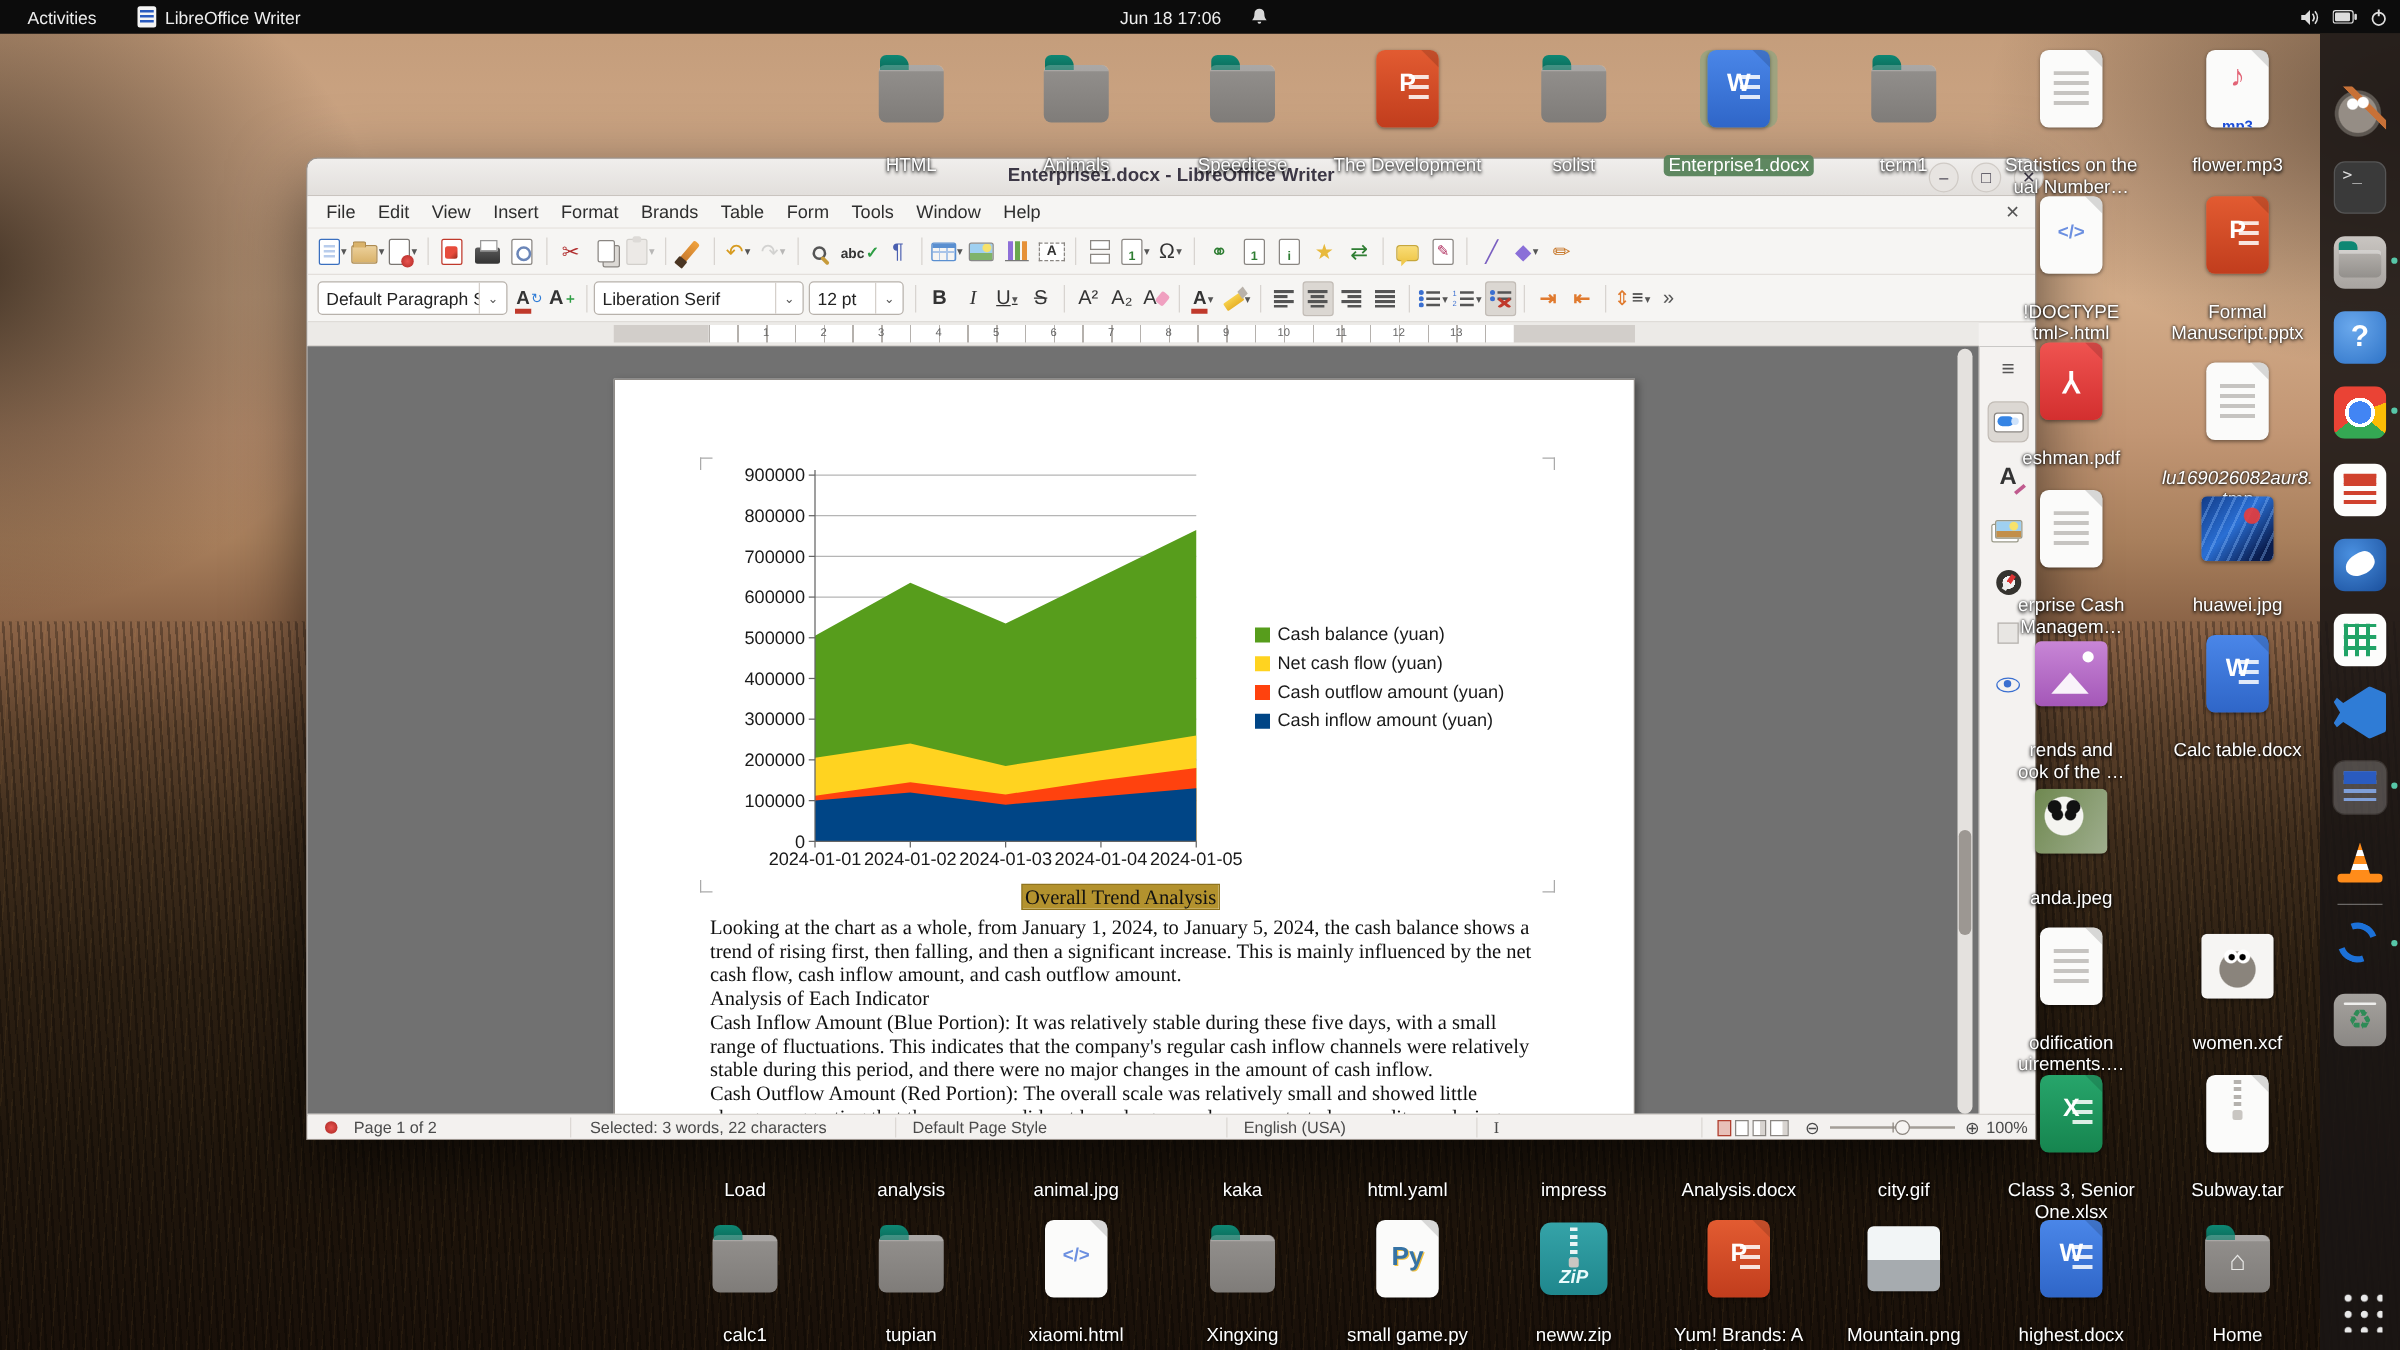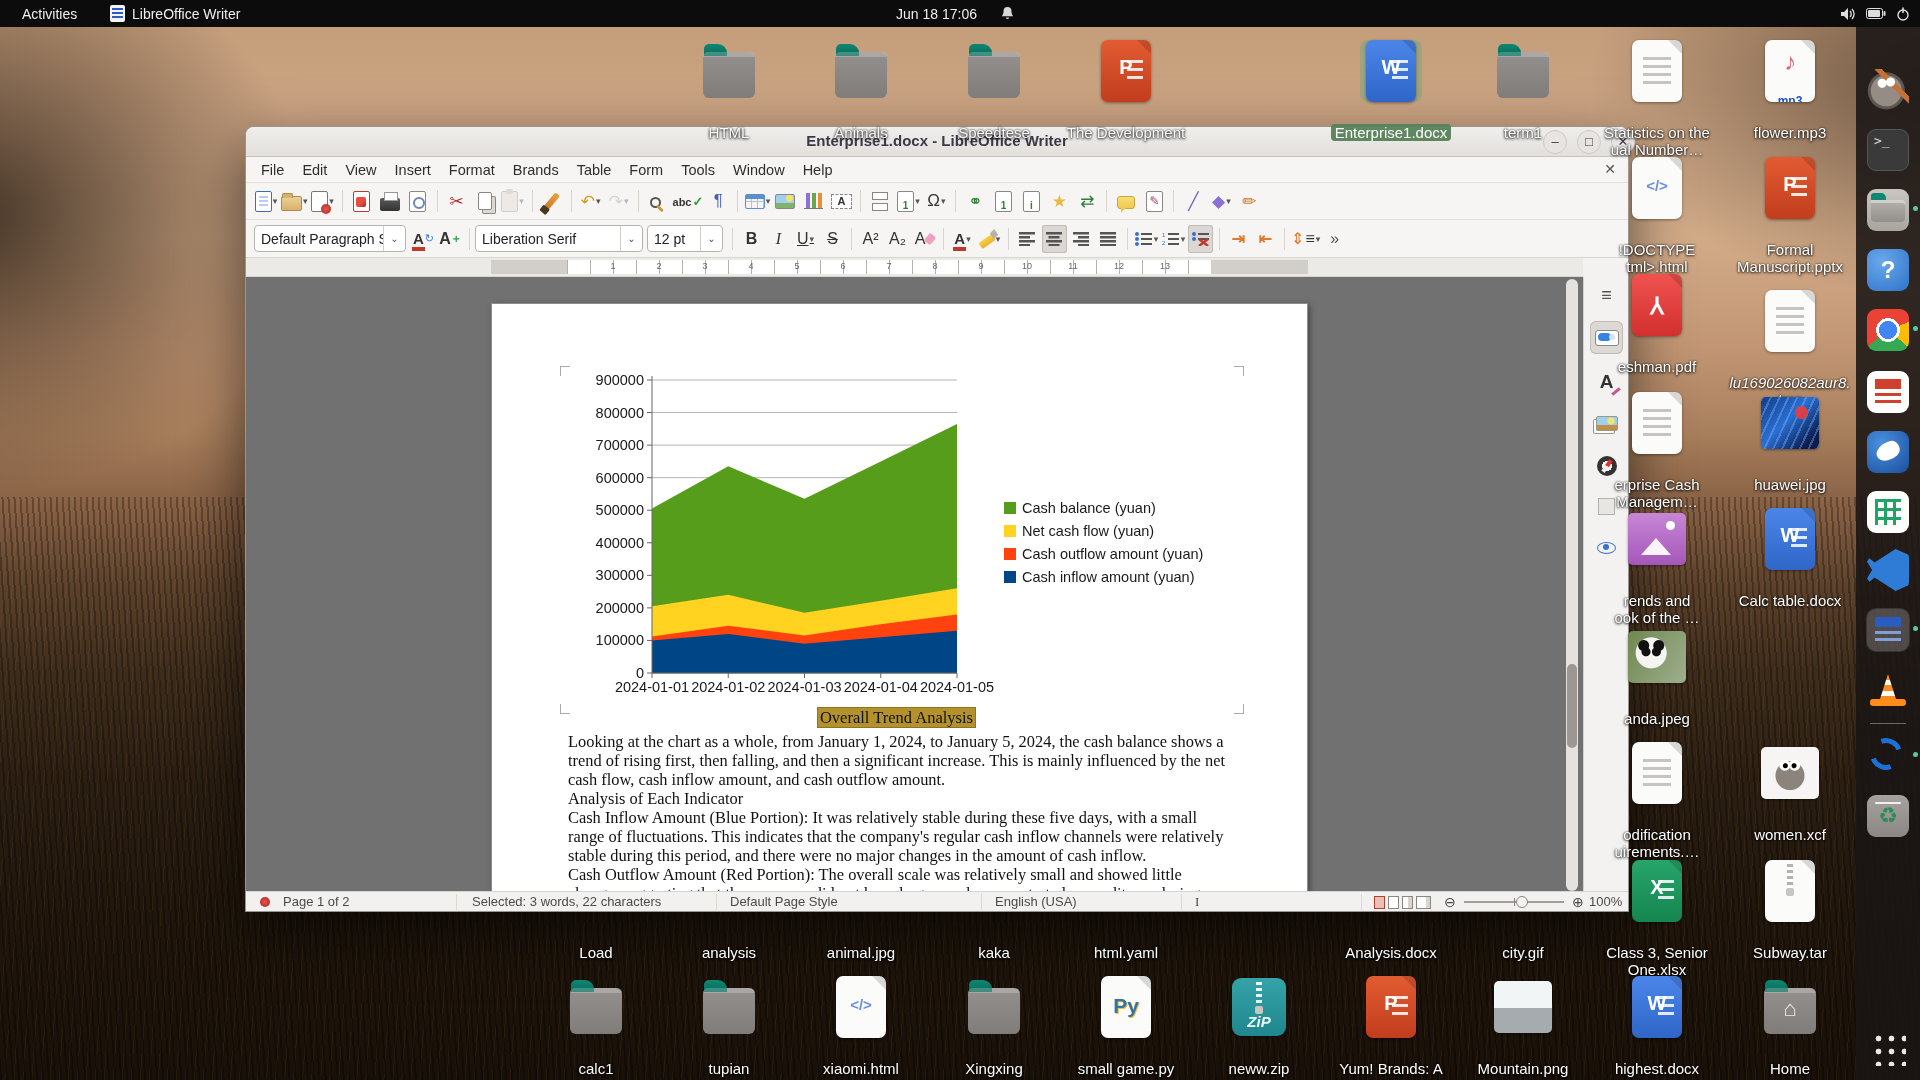--- a/index.html
+++ b/index.html
@@ -736,20 +736,23 @@
         </div><br><span class="lbl">Animals</span></div>
       <div class="di" style="left: 928px; top: 40px;"><div class="ic">
           <div class="t-folder"></div>
         </div><br><span class="lbl">Speedtese</span></div>
       <div class="di" style="left: 1060px; top: 40px;"><div class="ic">
           <div class="pga orange">
             <div class="pgl" style="top:16px;font-size:20px">P</div>
             <div class="pl white"></div>
           </div>
         </div><br><span class="lbl">The Development</span></div>
+      <div class="di" style="left: 1193px; top: 40px;"><div class="ic">
+          <div class="t-folder"></div>
+        </div><br><span class="lbl">solist</span></div>
       <div class="di sel" style="left: 1325px; top: 40px;"><div class="ic">
           <div class="pga blue">
             <div class="pgl" style="top:16px;font-size:20px">W</div>
             <div class="pl white"></div>
           </div>
         </div><br><span class="lbl">Enterprise1.docx</span></div>
       <div class="di" style="left: 1457px; top: 40px;"><div class="ic">
           <div class="t-folder"></div>
         </div><br><span class="lbl">term1</span></div>
       <div class="di" style="left: 1591px; top: 40px;"><div class="ic">
@@ -817,20 +820,21 @@
         </div><br><span class="lbl">odification
 uirements.…</span></div>
       <div class="di" style="left: 1724px; top: 742px;"><div class="ic">
           <div class="imt im-xcf"></div>
         </div><br><span class="lbl">women.xcf</span></div>
       <div class="di" style="left: 530px; top: 860px;"><div style="height:62px"></div><br><span class="lbl">Load</span></div>
       <div class="di" style="left: 663px; top: 860px;"><div style="height:62px"></div><br><span class="lbl">analysis</span></div>
       <div class="di" style="left: 795px; top: 860px;"><div style="height:62px"></div><br><span class="lbl">animal.jpg</span></div>
       <div class="di" style="left: 928px; top: 860px;"><div style="height:62px"></div><br><span class="lbl">kaka</span></div>
       <div class="di" style="left: 1060px; top: 860px;"><div style="height:62px"></div><br><span class="lbl">html.yaml</span></div>
+      <div class="di" style="left: 1193px; top: 860px;"><div style="height:62px"></div><br><span class="lbl">impress</span></div>
       <div class="di" style="left: 1325px; top: 860px;"><div style="height:62px"></div><br><span class="lbl">Analysis.docx</span></div>
       <div class="di" style="left: 1457px; top: 860px;"><div style="height:62px"></div><br><span class="lbl">city.gif</span></div>
       <div class="di" style="left: 1591px; top: 860px;"><div class="ic">
           <div class="pga green">
             <div class="pgl" style="top:16px;font-size:20px">X</div>
             <div class="pl white"></div>
           </div>
         </div><br><span class="lbl">Class 3, Senior
 One.xlsx</span></div>
       <div class="di" style="left: 1724px; top: 860px;"><div class="ic">

